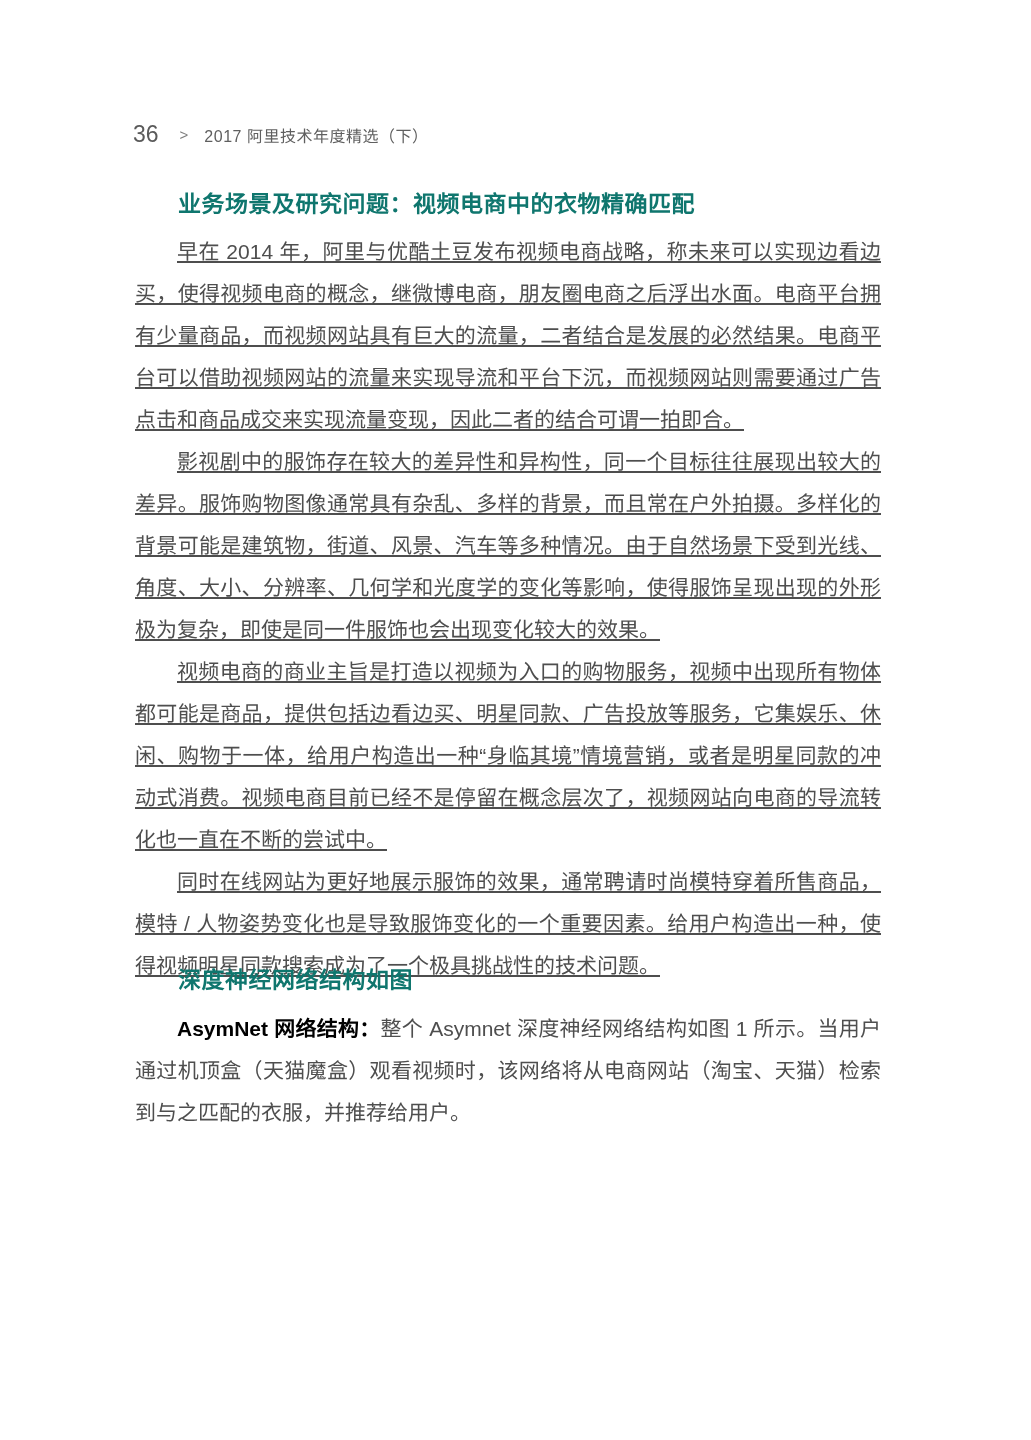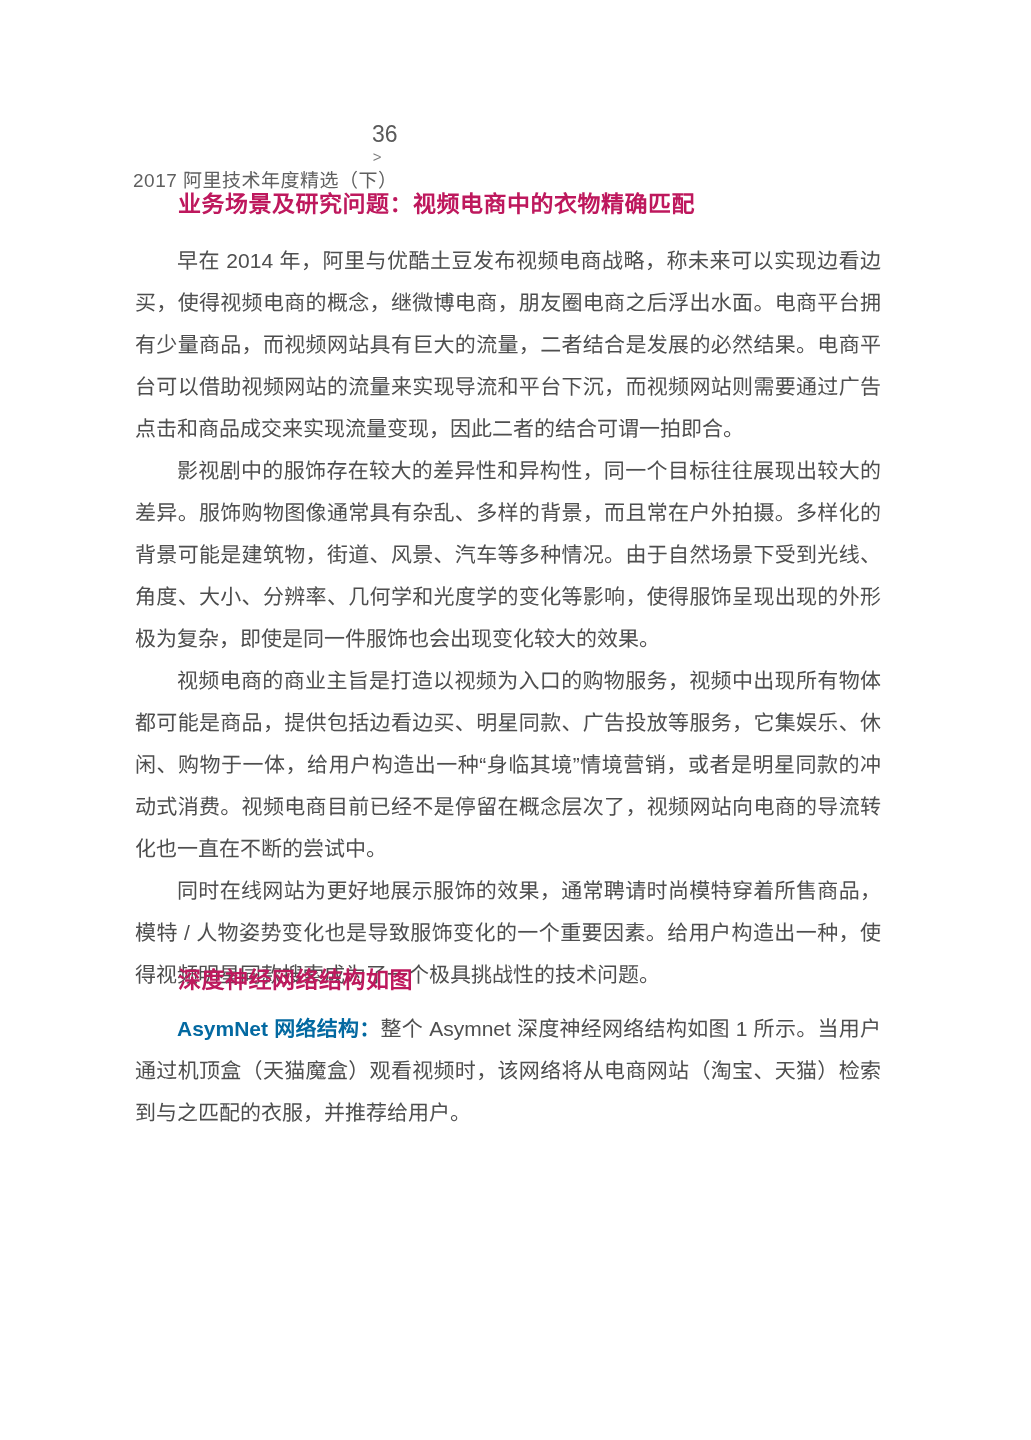--- a/index.html
+++ b/index.html
@@ -13,72 +13,71 @@
     height: 1440px;
     background: #ffffff;
     font-family: "Liberation Sans", "DejaVu Sans", sans-serif;
     overflow: hidden;
   }
   .page-header {
     position: absolute;
     left: 133px;
     top: 121px;
     display: flex;
-    align-items: flex-end;
+    align-items: center;
     color: #595959;
     white-space: nowrap;
-    flex-direction: column;
   }
   .page-num {
     font-size: 23px;
     color: #5a5a5a;
   }
   .header-sep {
     font-size: 15px;
     color: #7d7d7d;
     margin: 0 16px 0 21px;
   }
   .book-title {
-    font-size: 19px;
+    font-size: 16px;
     color: #5f5f5f;
     letter-spacing: 0.5px;
   }
   .sec-heading {
     position: absolute;
     left: 178px;
     margin: 0;
     font-size: 23px;
     line-height: 26px;
     font-weight: bold;
-    color: #be185d;
+    color: #0f766e;
     letter-spacing: 0.5px;
     white-space: nowrap;
   }
   .h1-pos { top: 191px; }
   .h2-pos { top: 967px; }
   .body-block {
     position: absolute;
     left: 135px;
     width: 746px;
     font-size: 21px;
     line-height: 42px;
     color: #4E4E4E;
     text-align: justify;
     text-justify: inter-ideograph;
   }
-  .body1-pos { top: 240px; }
+  .body1-pos { top: 231px; text-decoration: underline; }
   .body2-pos { top: 1008px; }
   .body-block p {
     margin: 0;
     padding: 0;
     text-indent: 2em;
   }
   .para-lead {
     font-weight: bold;
-    color: #0369a1;
+    color: #000000;
   }
 </style>
 </head>
 <body>
 
 <div class="page">
 
   <header class="page-header">
     <span class="page-num">36</span>
     <span class="header-sep">&gt;</span>

